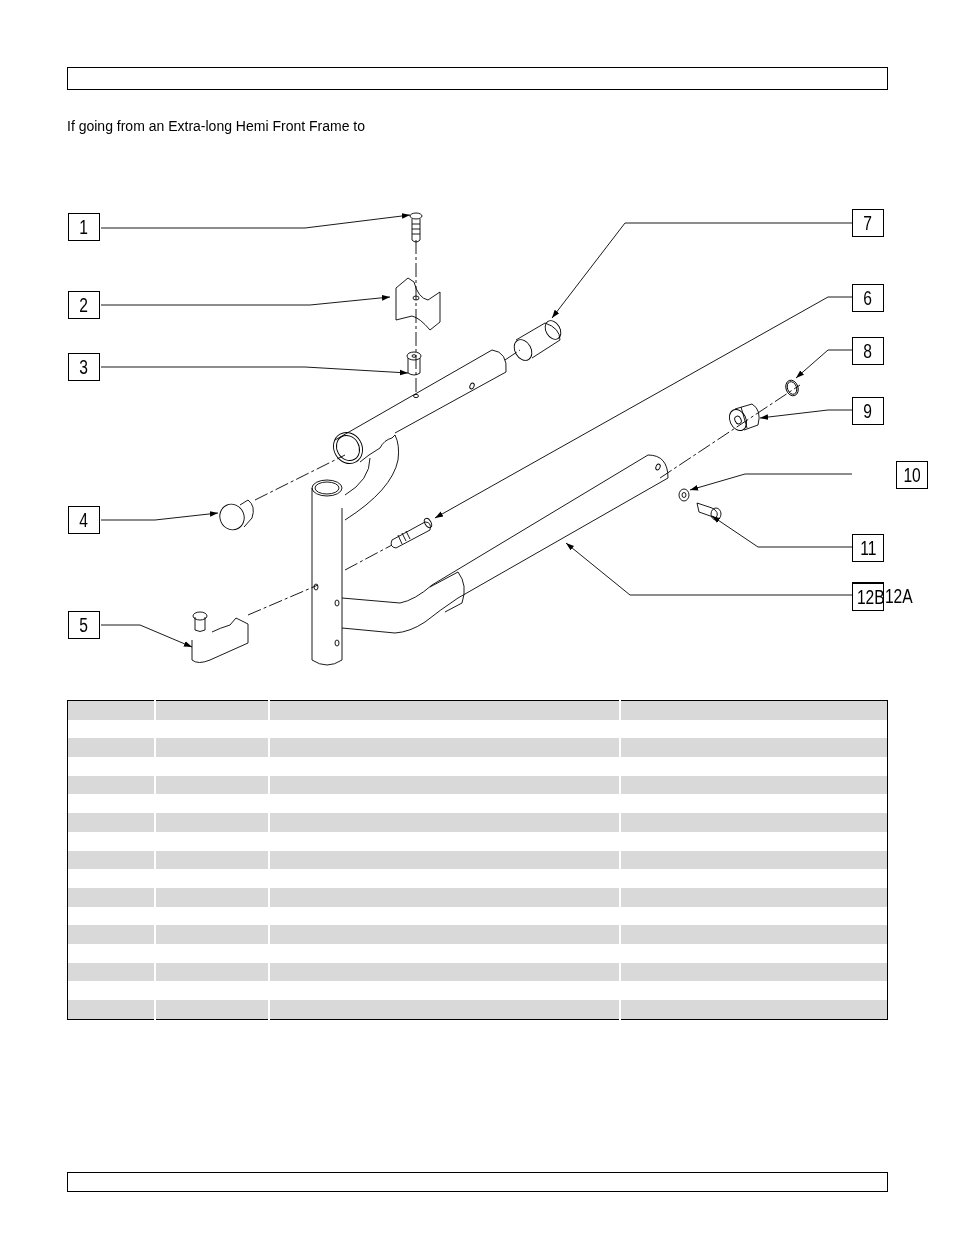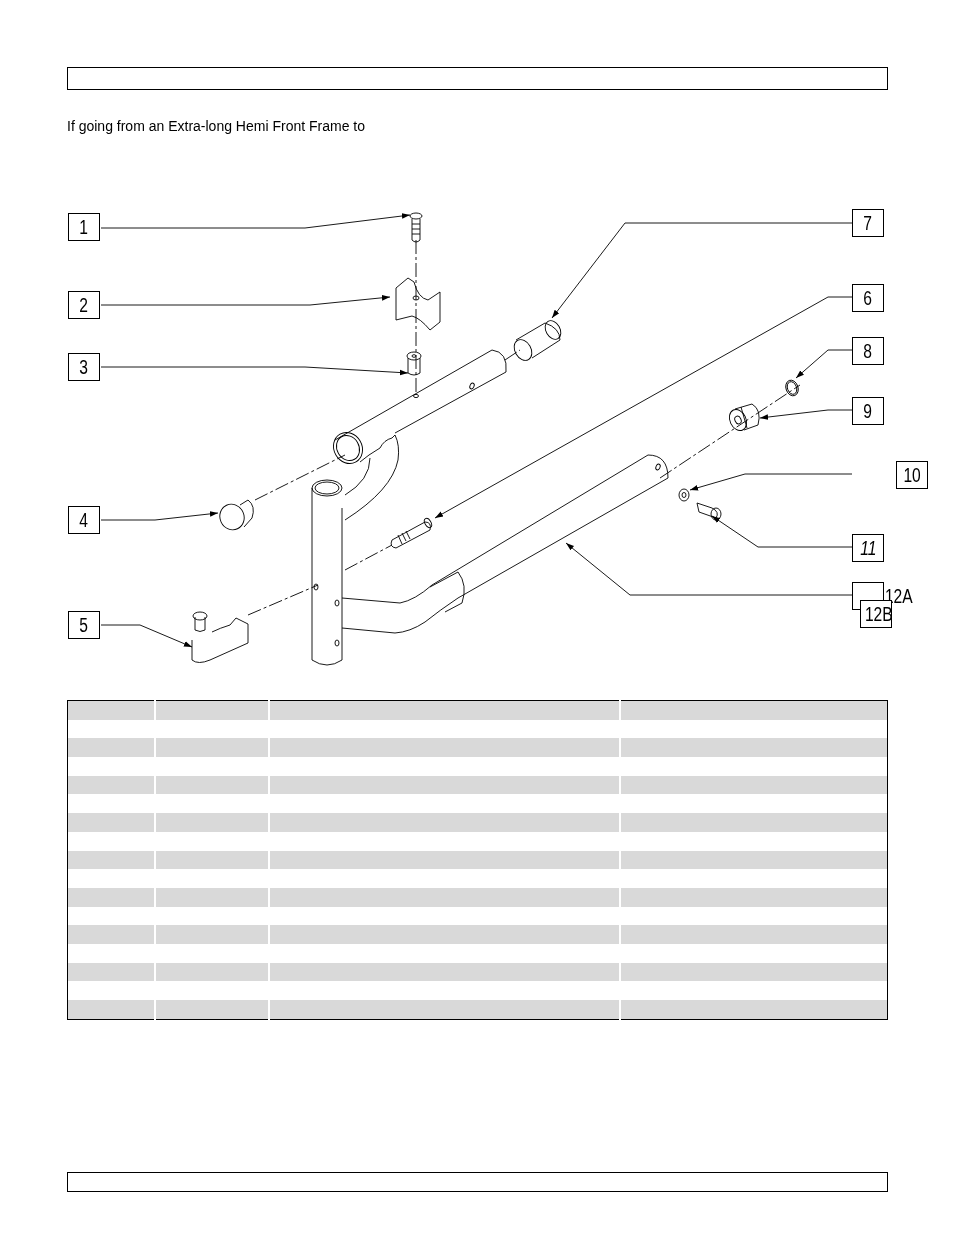--- a/index.html
+++ b/index.html
@@ -152,23 +152,23 @@
 <div class="callout" style="left:68px;top:213px;"><span>1</span></div>
 <div class="callout" style="left:68px;top:291px;"><span>2</span></div>
 <div class="callout" style="left:68px;top:353px;"><span>3</span></div>
 <div class="callout" style="left:68px;top:506px;"><span>4</span></div>
 <div class="callout" style="left:68px;top:611px;"><span>5</span></div>
 <div class="callout" style="left:852px;top:284px;"><span>6</span></div>
 <div class="callout" style="left:852px;top:209px;"><span>7</span></div>
 <div class="callout" style="left:852px;top:337px;"><span>8</span></div>
 <div class="callout" style="left:852px;top:397px;"><span>9</span></div>
 <div class="callout" style="left:852px;top:461px;margin-left:44px;"><span>10</span></div>
-<div class="callout" style="left:852px;top:534px;font-style:italic;"><span>11</span></div>
+<div class="callout" style="left:852px;top:534px;"><span>11</span></div>
 <div class="callout" style="left:852px;top:582px;padding-left:28px;"><span>12A</span></div>
-<div class="callout" style="left:852px;top:600px;margin-left:8px;"><span>12B</span></div>
+<div class="callout" style="left:852px;top:583px;"><span>12B</span></div>
 
 <table class="parts-table">
   <colgroup>
       <col style="width:88px">
       <col style="width:114px">
       <col style="width:351px">
       <col style="width:268px">
     </colgroup>
   <tbody id="parts-tbody">
       <tr class="g">

